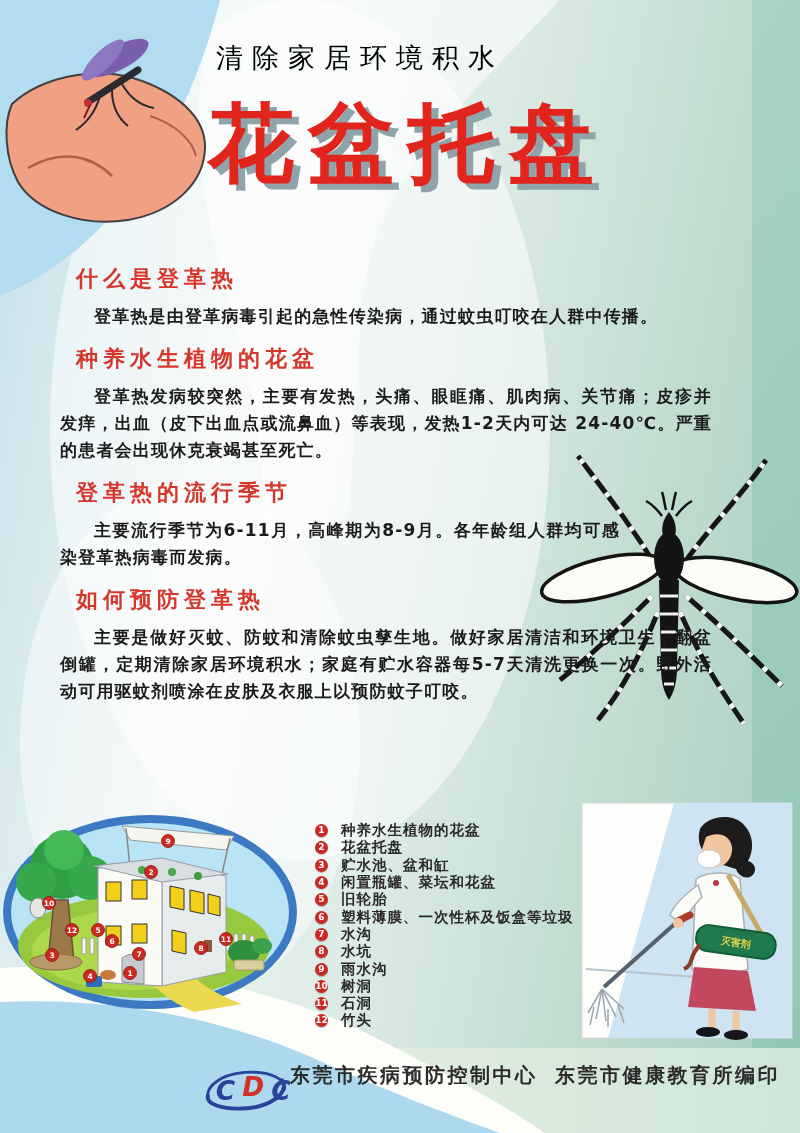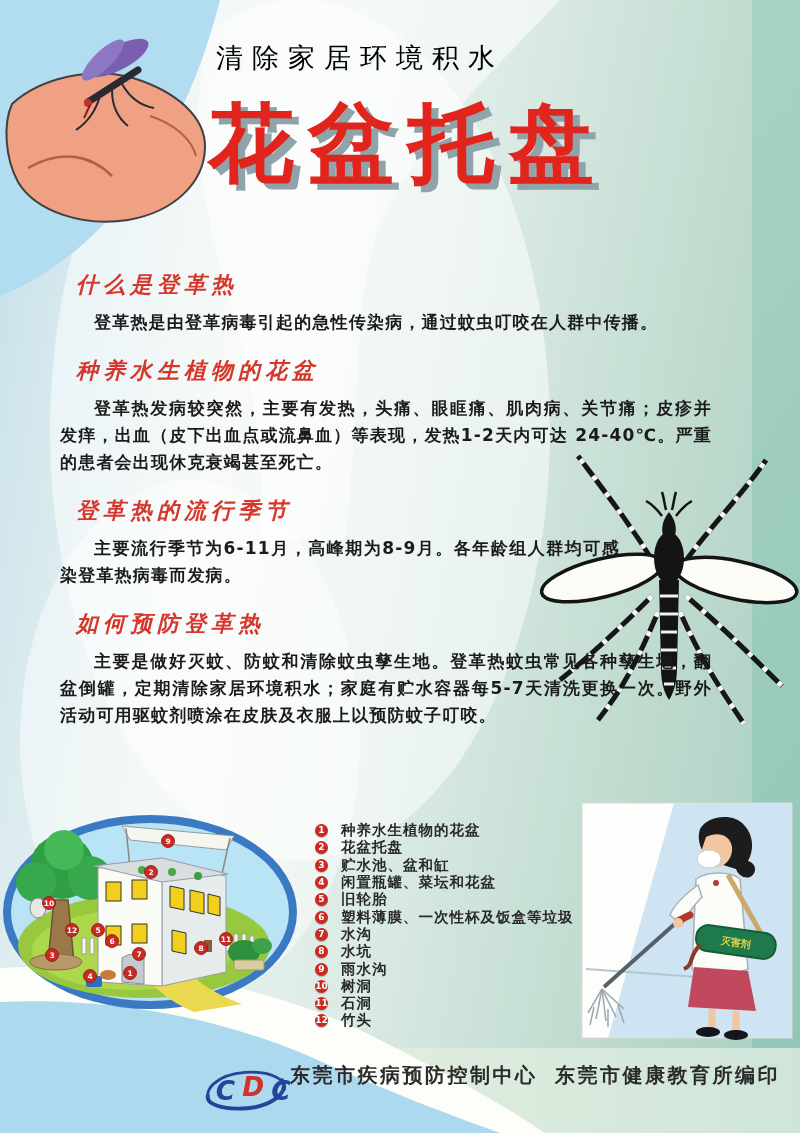--- a/index.html
+++ b/index.html
@@ -22,22 +22,21 @@
     font-size:86px;font-weight:bold;letter-spacing:14px;line-height:1.1;
     color:#e2251c;text-shadow:7px 6px 0 #8fa3ab;
     white-space:nowrap;
   }
   #hand-illo{left:0px;top:6px;width:215px;height:228px;z-index:2;}
   
   #sections{left:60px;top:250px;width:652px;z-index:3;}
   .section{margin-bottom:13px;}
   .sec-h{
     color:#d5372c;font-size:22px;font-weight:bold;letter-spacing:5px;
-    margin:20px 0 9px 16px;
-    font-style:italic;
+    margin:14px 0 9px 16px;
   }
   .sec-b{
     color:#1b1b1b;font-size:17px;font-weight:bold;line-height:27px;
     text-indent:2em;text-align:justify;letter-spacing:1.2px;margin:0;
   }
   #mosquito-illo{left:538px;top:428px;width:262px;height:300px;z-index:2;}
   
   #house-wrap{left:2px;top:812px;width:296px;height:228px;z-index:3;}
   #house-caption{
     position:absolute;left:0;right:0;top:174px;text-align:center;
@@ -117,21 +116,21 @@
   <div class="section">
     <div class="sec-h">种养水生植物的花盆</div>
     <p class="sec-b">登革热发病较突然，主要有发热，头痛、眼眶痛、肌肉病、关节痛；皮疹并发痒，出血（皮下出血点或流鼻血）等表现，发热1-2天内可达 24-40℃。严重的患者会出现休克衰竭甚至死亡。</p>
   </div>
   <div class="section">
     <div class="sec-h">登革热的流行季节</div>
     <p class="sec-b" style="width:560px">主要流行季节为6-11月，高峰期为8-9月。各年龄组人群均可感染登革热病毒而发病。</p>
   </div>
   <div class="section">
     <div class="sec-h">如何预防登革热</div>
-    <p class="sec-b">主要是做好灭蚊、防蚊和清除蚊虫孳生地。登革热蚊虫常见各种孳生地，翻盆倒罐，定期清除家居环境积水；家庭有贮水容器每5-7天清洗更换一次。野外活动可用驱蚊剂喷涂在皮肤及衣服上以预防蚊子叮咬。</p>
+    <p class="sec-b">主要是做好灭蚊、防蚊和清除蚊虫孳生地。做好家居清洁和环境卫生，翻盆倒罐，定期清除家居环境积水；家庭有贮水容器每5-7天清洗更换一次。野外活动可用驱蚊剂喷涂在皮肤及衣服上以预防蚊子叮咬。</p>
   </div>
 </div>
 
 <svg id="mosquito-illo" class="abs" viewBox="0 0 262 300">
   <g>
     <path d="M118,138 C92,96 70,68 40,28" fill="none" stroke="#161616" stroke-width="5"></path>
     <path d="M144,138 C172,98 202,70 228,32" fill="none" stroke="#161616" stroke-width="5"></path>
     <path d="M114,168 C80,202 52,228 22,252" fill="none" stroke="#161616" stroke-width="5"></path>
     <path d="M148,168 C188,202 218,232 244,258" fill="none" stroke="#161616" stroke-width="5"></path>
     <path d="M120,184 C100,232 84,262 60,292" fill="none" stroke="#161616" stroke-width="5"></path>

